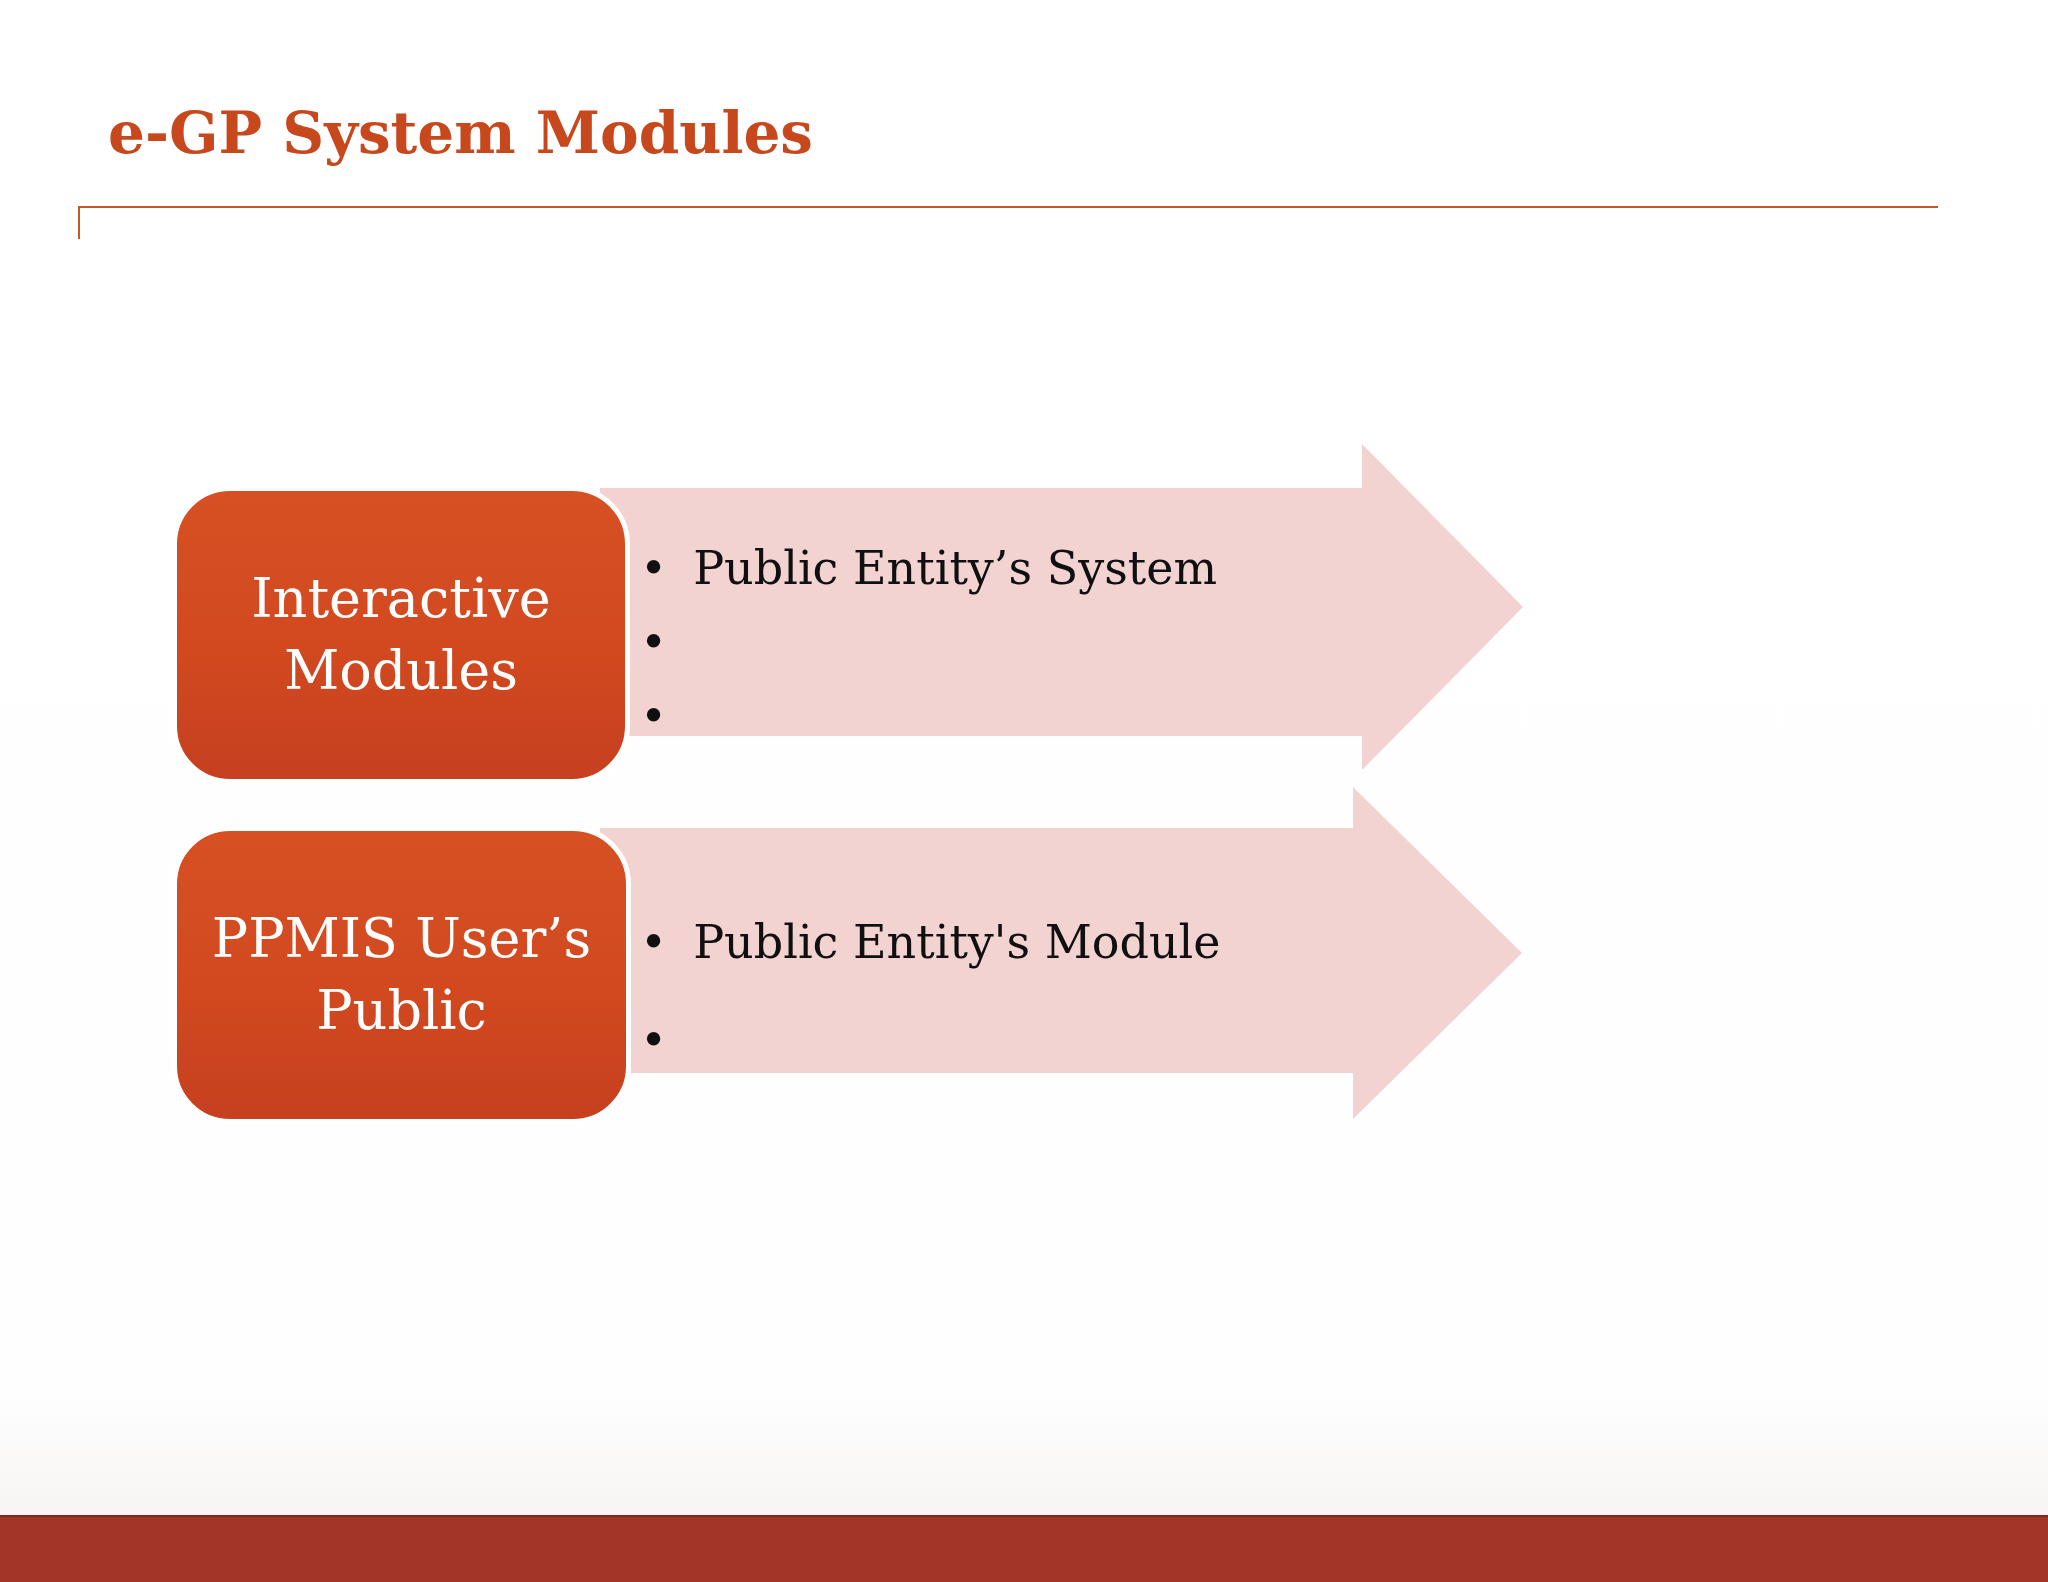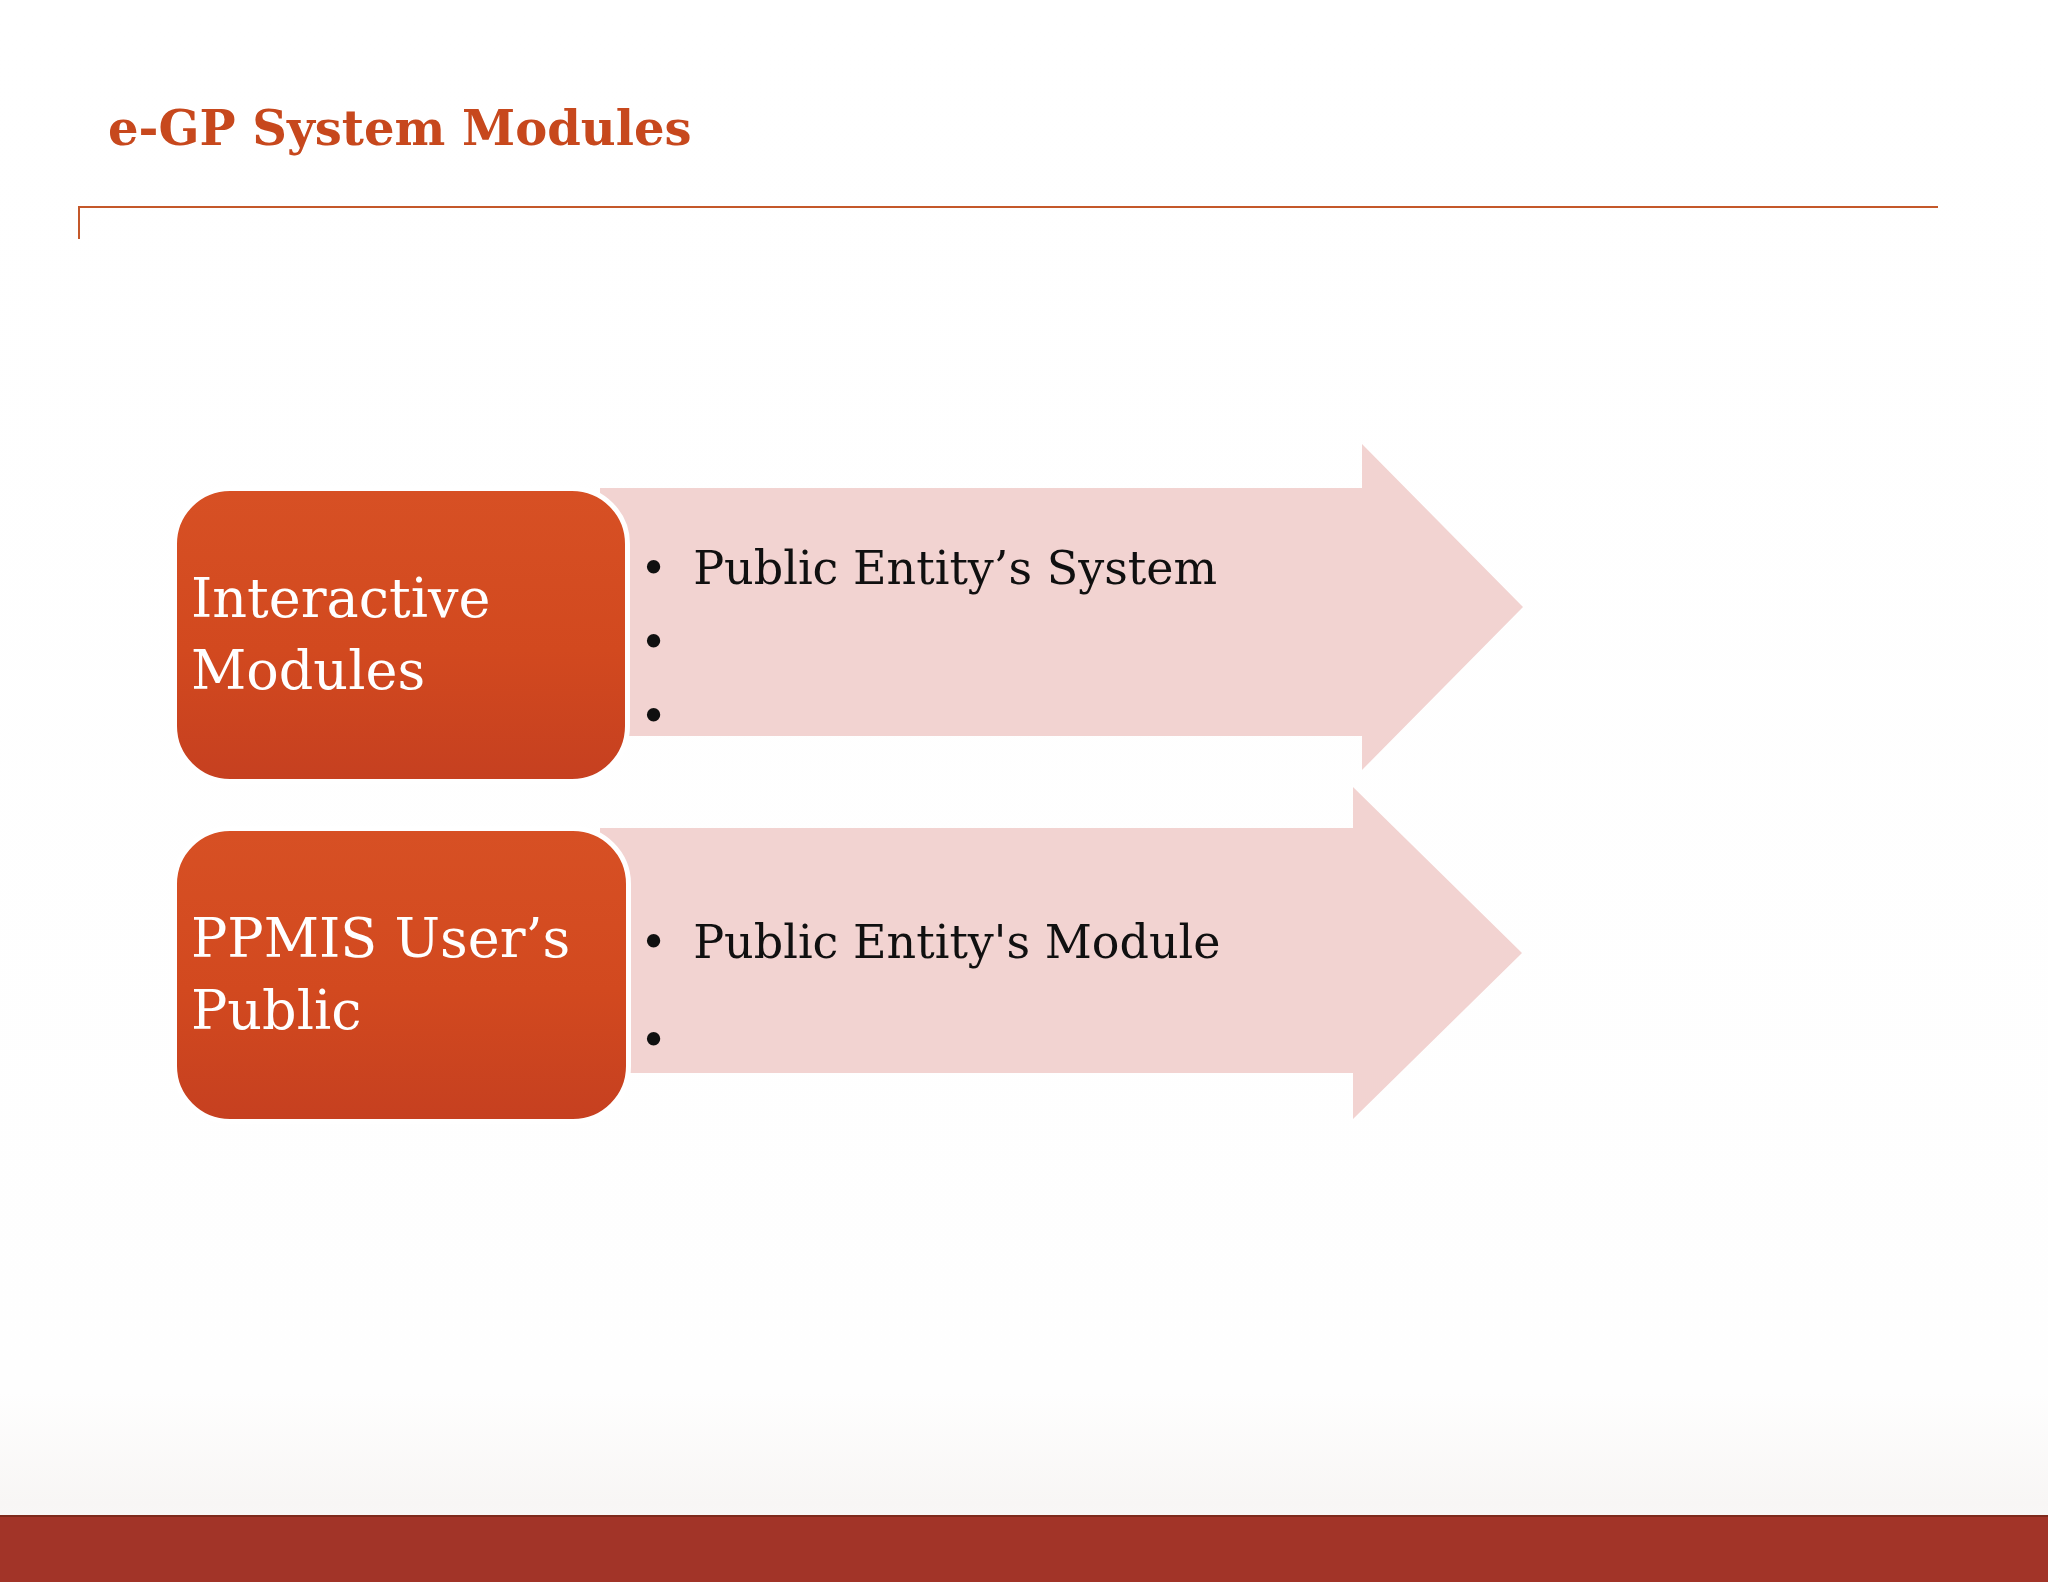--- a/index.html
+++ b/index.html
@@ -3,42 +3,42 @@
 <meta charset="utf-8">
 <style>
   html,body{margin:0;padding:0;background:#e9e9e9;}
   .slide{
     position:relative;width:2048px;height:1582px;overflow:hidden;
     background:linear-gradient(180deg,#ffffff 0%,#fefefe 88%,#f8f6f5 95%,#fcfbfa 100%);
     font-family:"DejaVu Serif","Liberation Serif",serif;
   }
   .title{
     position:absolute;left:108px;top:102px;margin:0;
-    font-size:48px;font-weight:bold;line-height:1.1;color:var(--accent,#C7481D);
+    font-size:58px;font-weight:bold;line-height:1.1;color:var(--accent,#C7481D);
     white-space:nowrap;
   }
   .rule{position:absolute;left:78px;top:206px;width:1860px;height:2px;background:var(--rule,#C4582A);}
   .rule .tick{position:absolute;left:0;top:0;width:2px;height:33px;background:var(--rule,#C4582A);}
 
   .arrow{position:absolute;background:var(--arrow,#F2D3D1);}
   .arrow.a1{
     left:600px;top:444px;width:923px;height:326px;
     clip-path:polygon(0 44px,762px 44px,762px 0,923px 163px,762px 326px,762px 292px,0 292px);
   }
   .arrow.a2{
     left:600px;top:787px;width:922px;height:332px;
     clip-path:polygon(0 41px,753px 41px,753px 0,922px 166px,753px 332px,753px 286px,0 286px);
   }
 
   .labelbox{
     position:absolute;box-sizing:border-box;
     border:5px solid #ffffff;border-radius:58px;
     background:linear-gradient(180deg,#D75024 0%,#D2491F 55%,#C64020 100%);
     color:#ffffff;display:flex;align-items:center;justify-content:center;
-    font-size:54px;line-height:1.33;padding:0 14px;
+    text-align:center;font-size:54px;line-height:1.33;padding:0 14px;
   }
   .labelbox.b1{left:172px;top:486px;width:458px;height:298px;}
   .labelbox.b2{left:172px;top:826px;width:459px;height:298px;}
 
   .bullets{position:absolute;margin:0;padding:0;list-style:none;font-size:46px;color:var(--btext,#101010);}
   .bullets li{display:flex;align-items:center;white-space:nowrap;}
   .bullets .dot{margin-right:26px;}
   .bullets.u1{left:640px;top:531px;}
   .bullets.u1 li{height:74px;}
   .bullets.u2{left:640px;top:893px;}

